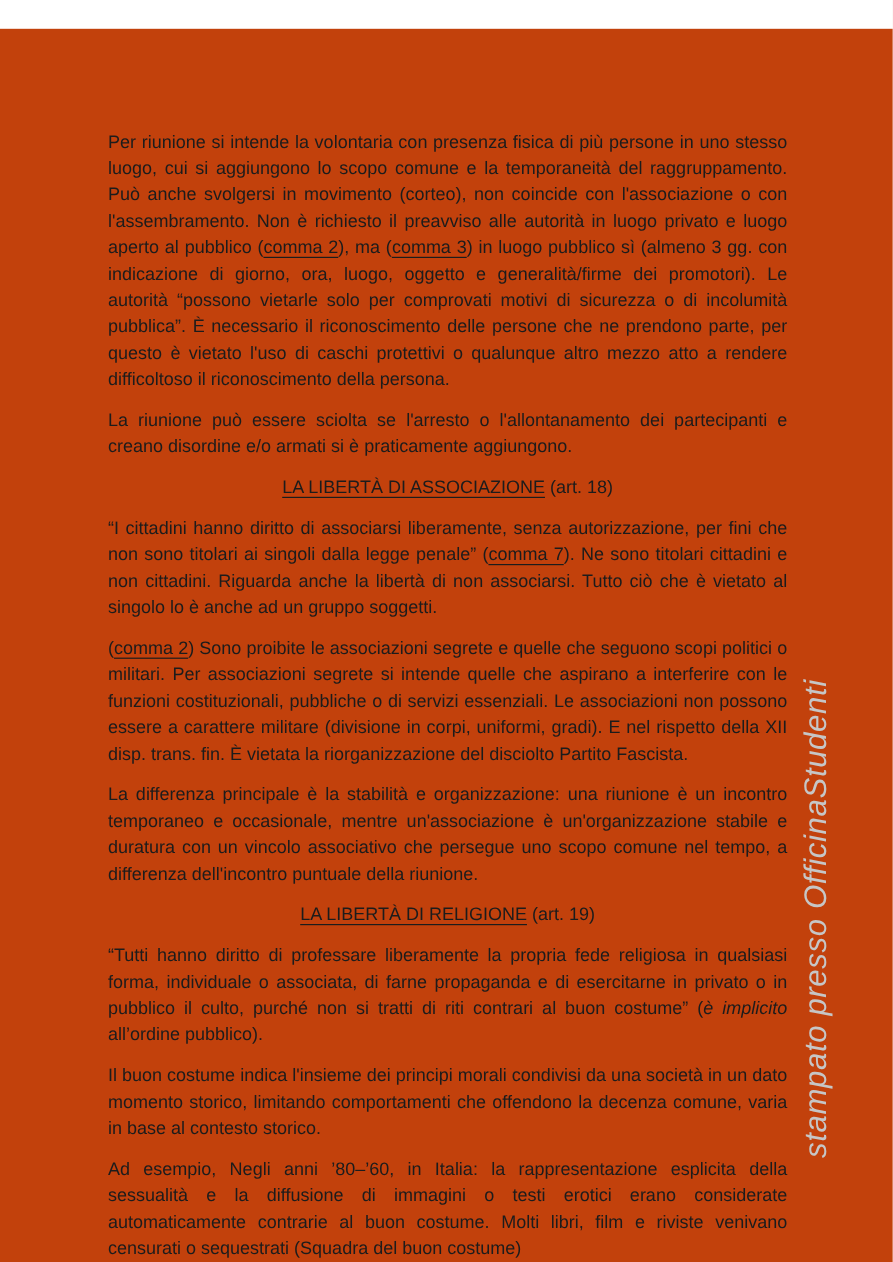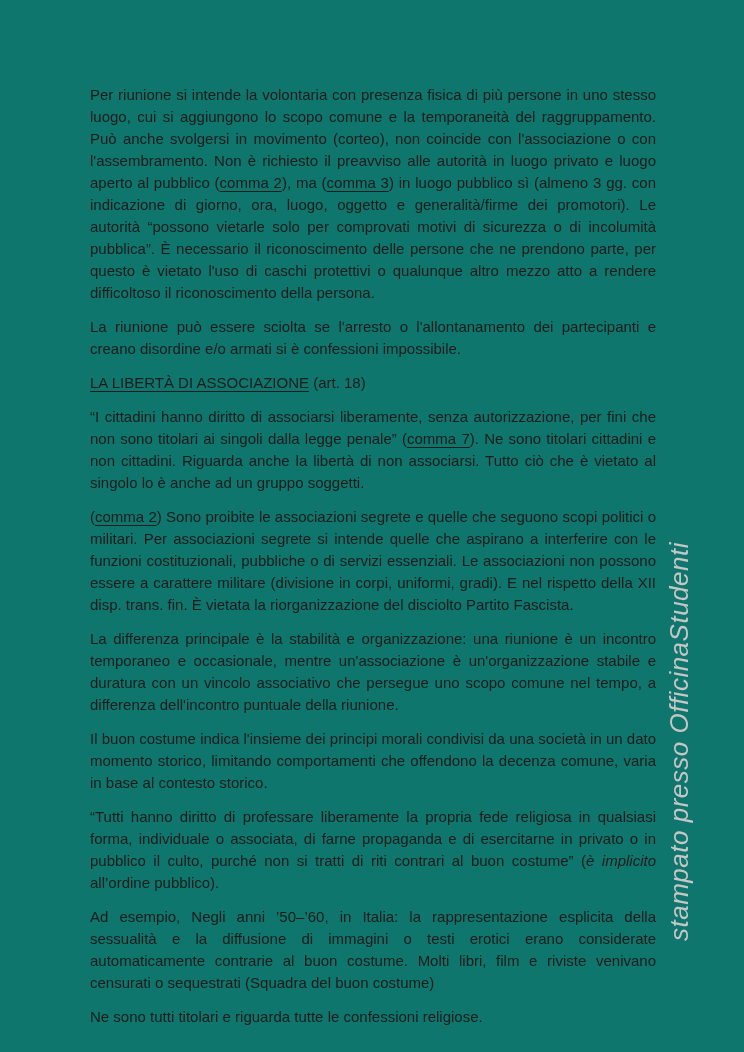--- a/index.html
+++ b/index.html
@@ -11,39 +11,40 @@
     width: 744px;
     height: 1052px;
     position: relative;
     overflow: hidden;
     font-family: "Liberation Sans", "DejaVu Sans", sans-serif;
     color: #1c1c1c;
   }
   .page {
     position: absolute;
     inset: 0;
-    background: #0f766e;
+    background: #c2410c;
+    margin-top: 24px;
   }
   .doc-body {
     position: absolute;
     left: 90px;
     top: 84px;
     width: 566px;
     font-size: 15px;
     line-height: 22px;
   }
   .block {
     margin: 0 0 12px 0;
   }
   .para {
     text-align: justify;
     text-justify: inter-word;
   }
   .heading {
-    text-align: left;
+    text-align: center;
   }
   .u {
     text-decoration: underline;
     text-underline-offset: 3px;
   }
   .i {
     font-style: italic;
   }
   .watermark {
     position: absolute;
@@ -58,24 +59,25 @@
     line-height: 30px;
     pointer-events: none;
   }
 </style>
 </head>
 <body>
 
 <div class="page">
   <div class="doc-body">
       <p class="block para"><span>Per riunione si intende la volontaria con presenza fisica di più persone in uno stesso luogo, cui si aggiungono lo scopo comune e la temporaneità del raggruppamento. Può anche svolgersi in movimento (corteo), non coincide con l'associazione o con l'assembramento. Non è richiesto il preavviso alle autorità in luogo privato e luogo aperto al pubblico (</span><span class="u">comma 2</span><span>), ma (</span><span class="u">comma 3</span><span>) in luogo pubblico sì (almeno 3 gg. con indicazione di giorno, ora, luogo, oggetto e generalità/firme dei promotori). Le autorità “possono vietarle solo per comprovati motivi di sicurezza o di incolumità pubblica”. È necessario il riconoscimento delle persone che ne prendono parte, per questo è vietato l'uso di caschi protettivi o qualunque altro mezzo atto a rendere difficoltoso il riconoscimento della persona.</span></p>
-      <p class="block para"><span>La riunione può essere sciolta se l'arresto o l'allontanamento dei partecipanti e creano disordine e/o armati si è confessioni impossibile.</span></p>
+      <p class="block para"><span>La riunione può essere sciolta se l'arresto o l'allontanamento dei partecipanti e creano disordine e/o armati si è praticamente aggiungono.</span></p>
       <p class="block heading"><span class="u">LA LIBERTÀ DI ASSOCIAZIONE</span><span> (art. 18)</span></p>
       <p class="block para"><span>“I cittadini hanno diritto di associarsi liberamente, senza autorizzazione, per fini che non sono titolari ai singoli dalla legge penale” (</span><span class="u">comma 7</span><span>). Ne sono titolari cittadini e non cittadini. Riguarda anche la libertà di non associarsi. Tutto ciò che è vietato al singolo lo è anche ad un gruppo soggetti.</span></p>
       <p class="block para"><span>(</span><span class="u">comma 2</span><span>) Sono proibite le associazioni segrete e quelle che seguono scopi politici o militari. Per associazioni segrete si intende quelle che aspirano a interferire con le funzioni costituzionali, pubbliche o di servizi essenziali. Le associazioni non possono essere a carattere militare (divisione in corpi, uniformi, gradi). E nel rispetto della XII disp. trans. fin. È vietata la riorganizzazione del disciolto Partito Fascista.</span></p>
       <p class="block para"><span>La differenza principale è la stabilità e organizzazione: una riunione è un incontro temporaneo e occasionale, mentre un'associazione è un'organizzazione stabile e duratura con un vincolo associativo che persegue uno scopo comune nel tempo, a differenza dell'incontro puntuale della riunione.</span></p>
+      <p class="block heading"><span class="u">LA LIBERTÀ DI RELIGIONE</span><span> (art. 19)</span></p>
+      <p class="block para"><span>“Tutti hanno diritto di professare liberamente la propria fede religiosa in qualsiasi forma, individuale o associata, di farne propaganda e di esercitarne in privato o in pubblico il culto, purché non si tratti di riti contrari al buon costume” (</span><span class="i">è implicito</span><span> all’ordine pubblico).</span></p>
       <p class="block para"><span>Il buon costume indica l'insieme dei principi morali condivisi da una società in un dato momento storico, limitando comportamenti che offendono la decenza comune, varia in base al contesto storico.</span></p>
-      <p class="block para"><span>“Tutti hanno diritto di professare liberamente la propria fede religiosa in qualsiasi forma, individuale o associata, di farne propaganda e di esercitarne in privato o in pubblico il culto, purché non si tratti di riti contrari al buon costume” (</span><span class="i">è implicito</span><span> all’ordine pubblico).</span></p>
-      <p class="block para"><span>Ad esempio, Negli anni ’50–’60, in Italia: la rappresentazione esplicita della sessualità e la diffusione di immagini o testi erotici erano considerate automaticamente contrarie al buon costume. Molti libri, film e riviste venivano censurati o sequestrati (Squadra del buon costume)</span></p>
+      <p class="block para"><span>Ad esempio, Negli anni ’80–’60, in Italia: la rappresentazione esplicita della sessualità e la diffusione di immagini o testi erotici erano considerate automaticamente contrarie al buon costume. Molti libri, film e riviste venivano censurati o sequestrati (Squadra del buon costume)</span></p>
       <p class="block para"><span>Ne sono tutti titolari e riguarda tutte le confessioni religiose.</span></p>
     </div>
   <div class="watermark" style="color: rgb(198, 198, 198);">stampato presso OfficinaStudenti</div>
 </div>
 
 </body></html>

